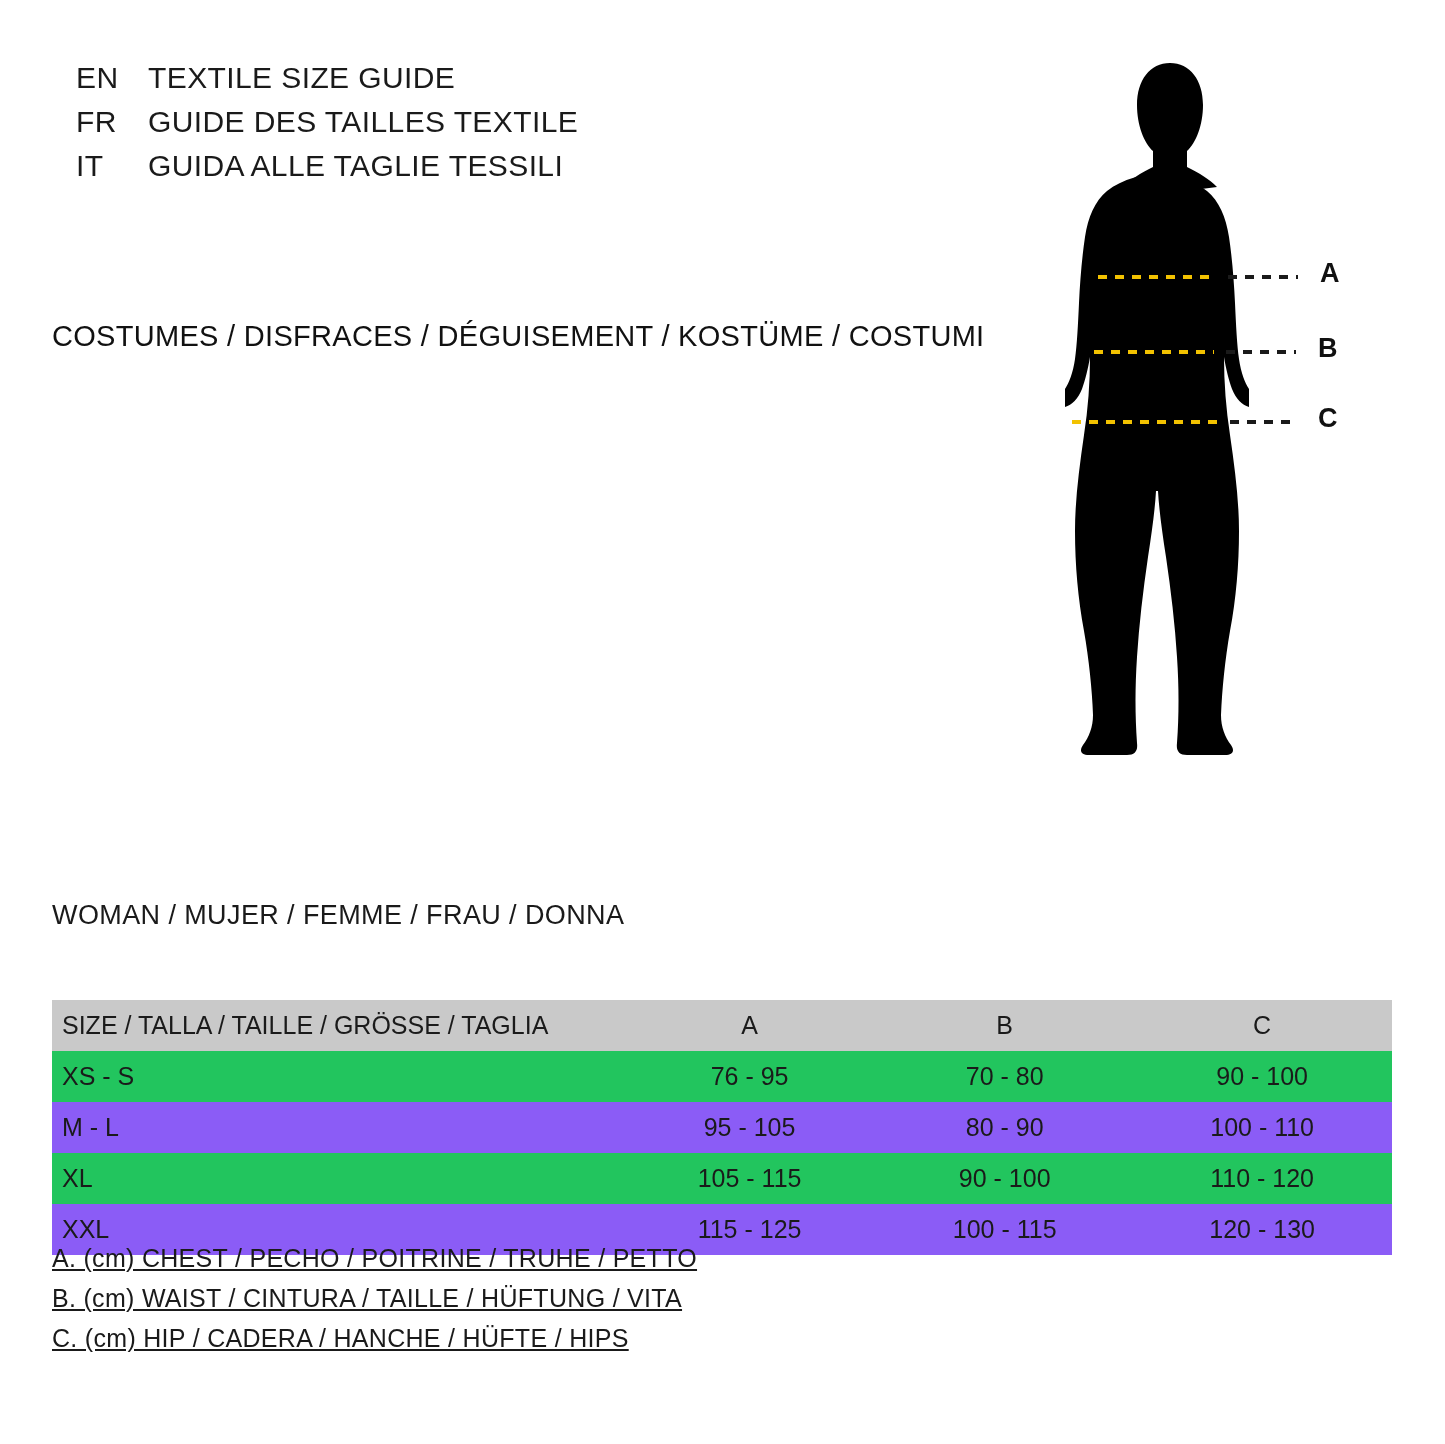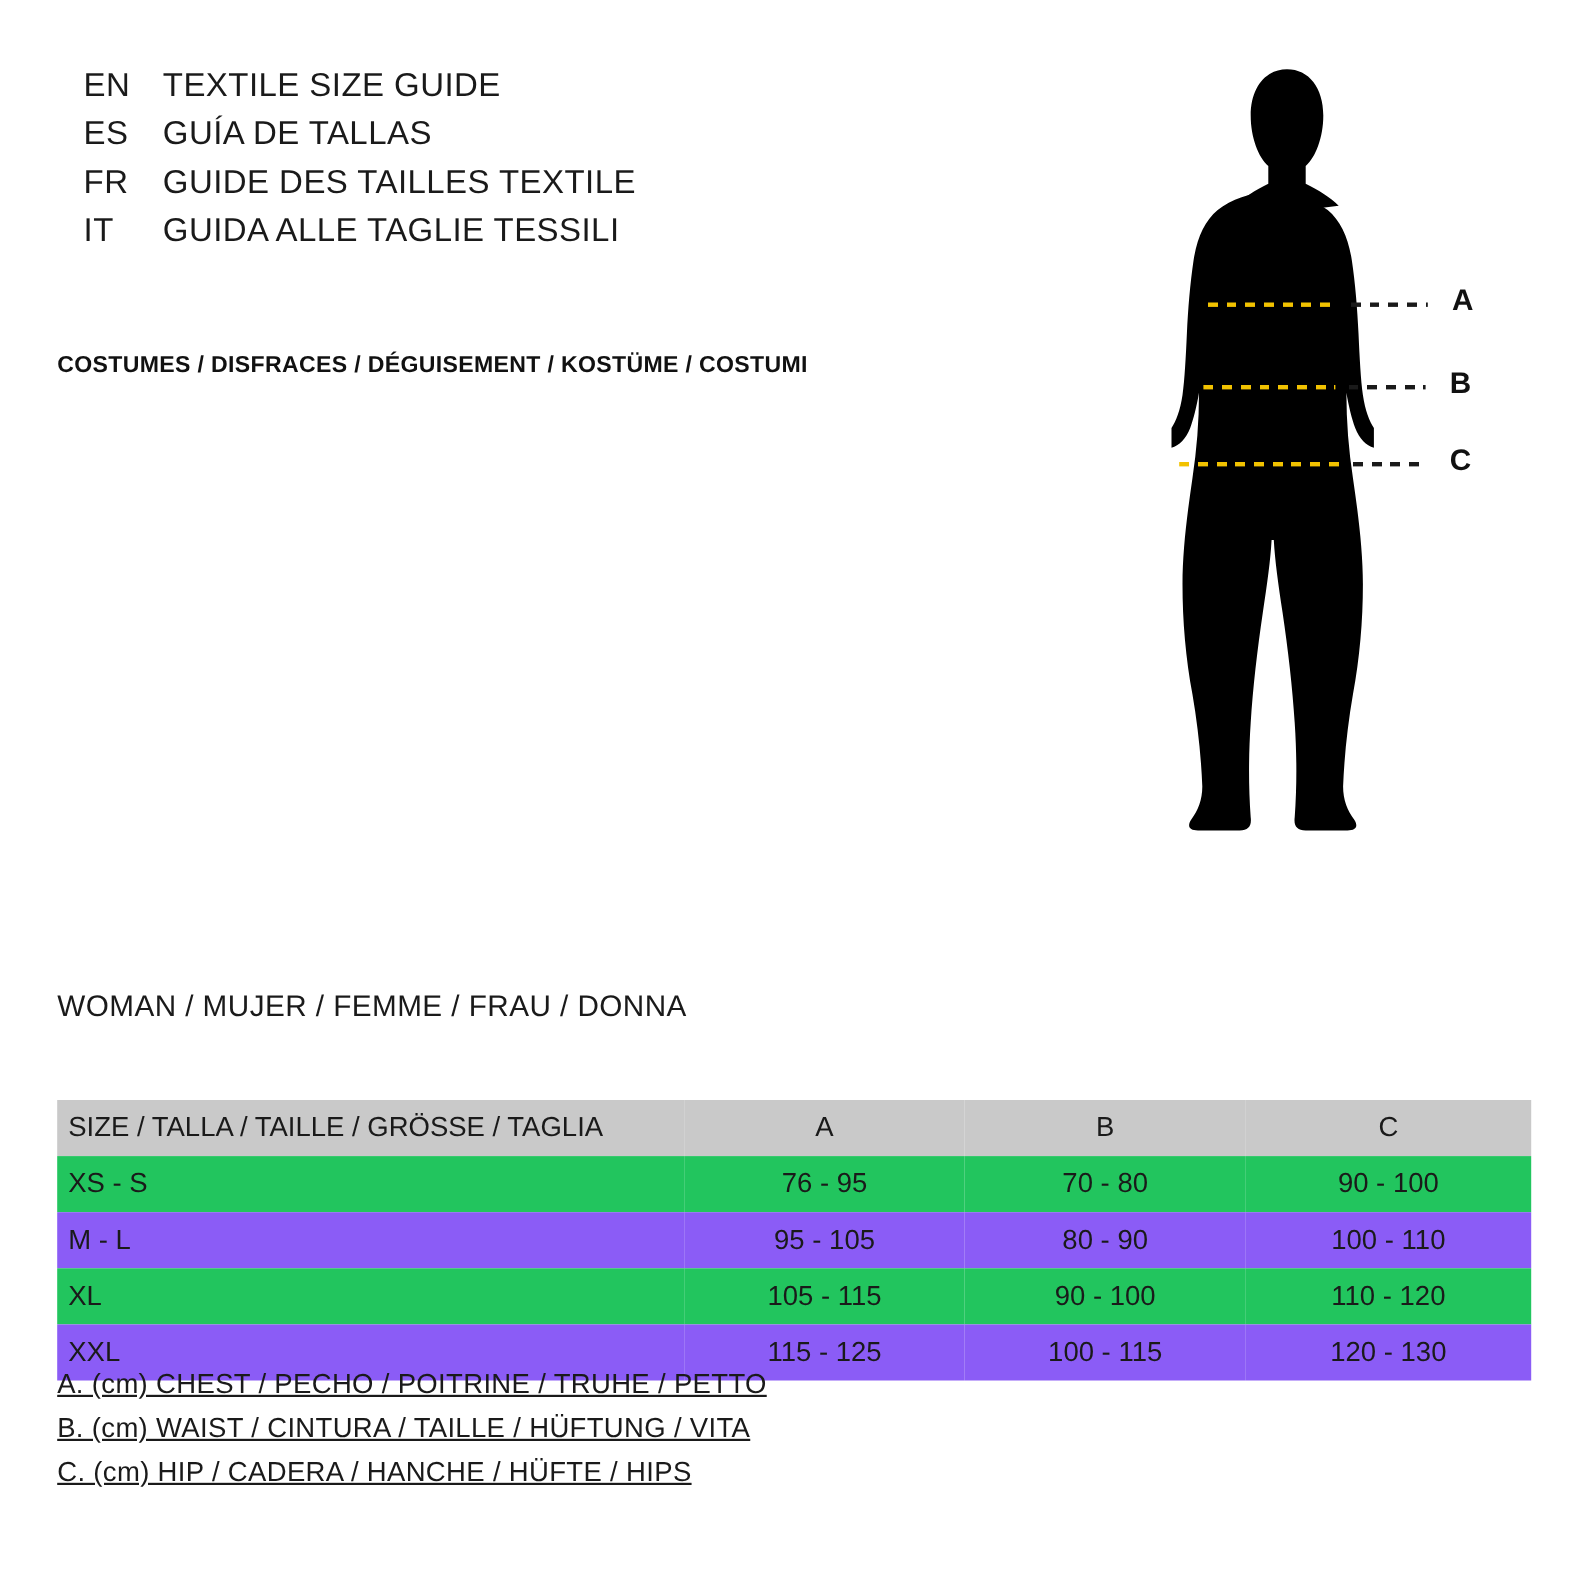--- a/index.html
+++ b/index.html
@@ -37,22 +37,22 @@
     flex: 0 0 72px;
   }
   .lang-text {
     flex: 1 1 auto;
   }
 
   .subtitle {
     position: absolute;
     left: 52px;
     top: 320px;
-    font-size: 21px;
-    font-weight: bold;
+    font-size: 29px;
+    font-weight: normal;
     letter-spacing: 0.3px;
     color: #111111;
     text-align: right;
   }
 
   
   .figure-wrap {
     position: absolute;
     left: 1020px;
     top: 55px;
@@ -152,24 +152,20 @@
     text-decoration: underline;
   }
 </style>
 </head>
 <body>
 
 <div class="lang-block">
   <div class="lang-row">
     <span class="lang-code">EN</span>
     <span class="lang-text">TEXTILE SIZE GUIDE</span>
-  </div>
-  <div class="lang-row">
-    <span class="lang-code">ES</span>
-    <span class="lang-text">GUÍA DE TALLAS</span>
   </div>
   <div class="lang-row">
     <span class="lang-code">FR</span>
     <span class="lang-text">GUIDE DES TAILLES TEXTILE</span>
   </div>
   <div class="lang-row">
     <span class="lang-code">IT</span>
     <span class="lang-text">GUIDA ALLE TAGLIE TESSILI</span>
   </div>
 </div>

